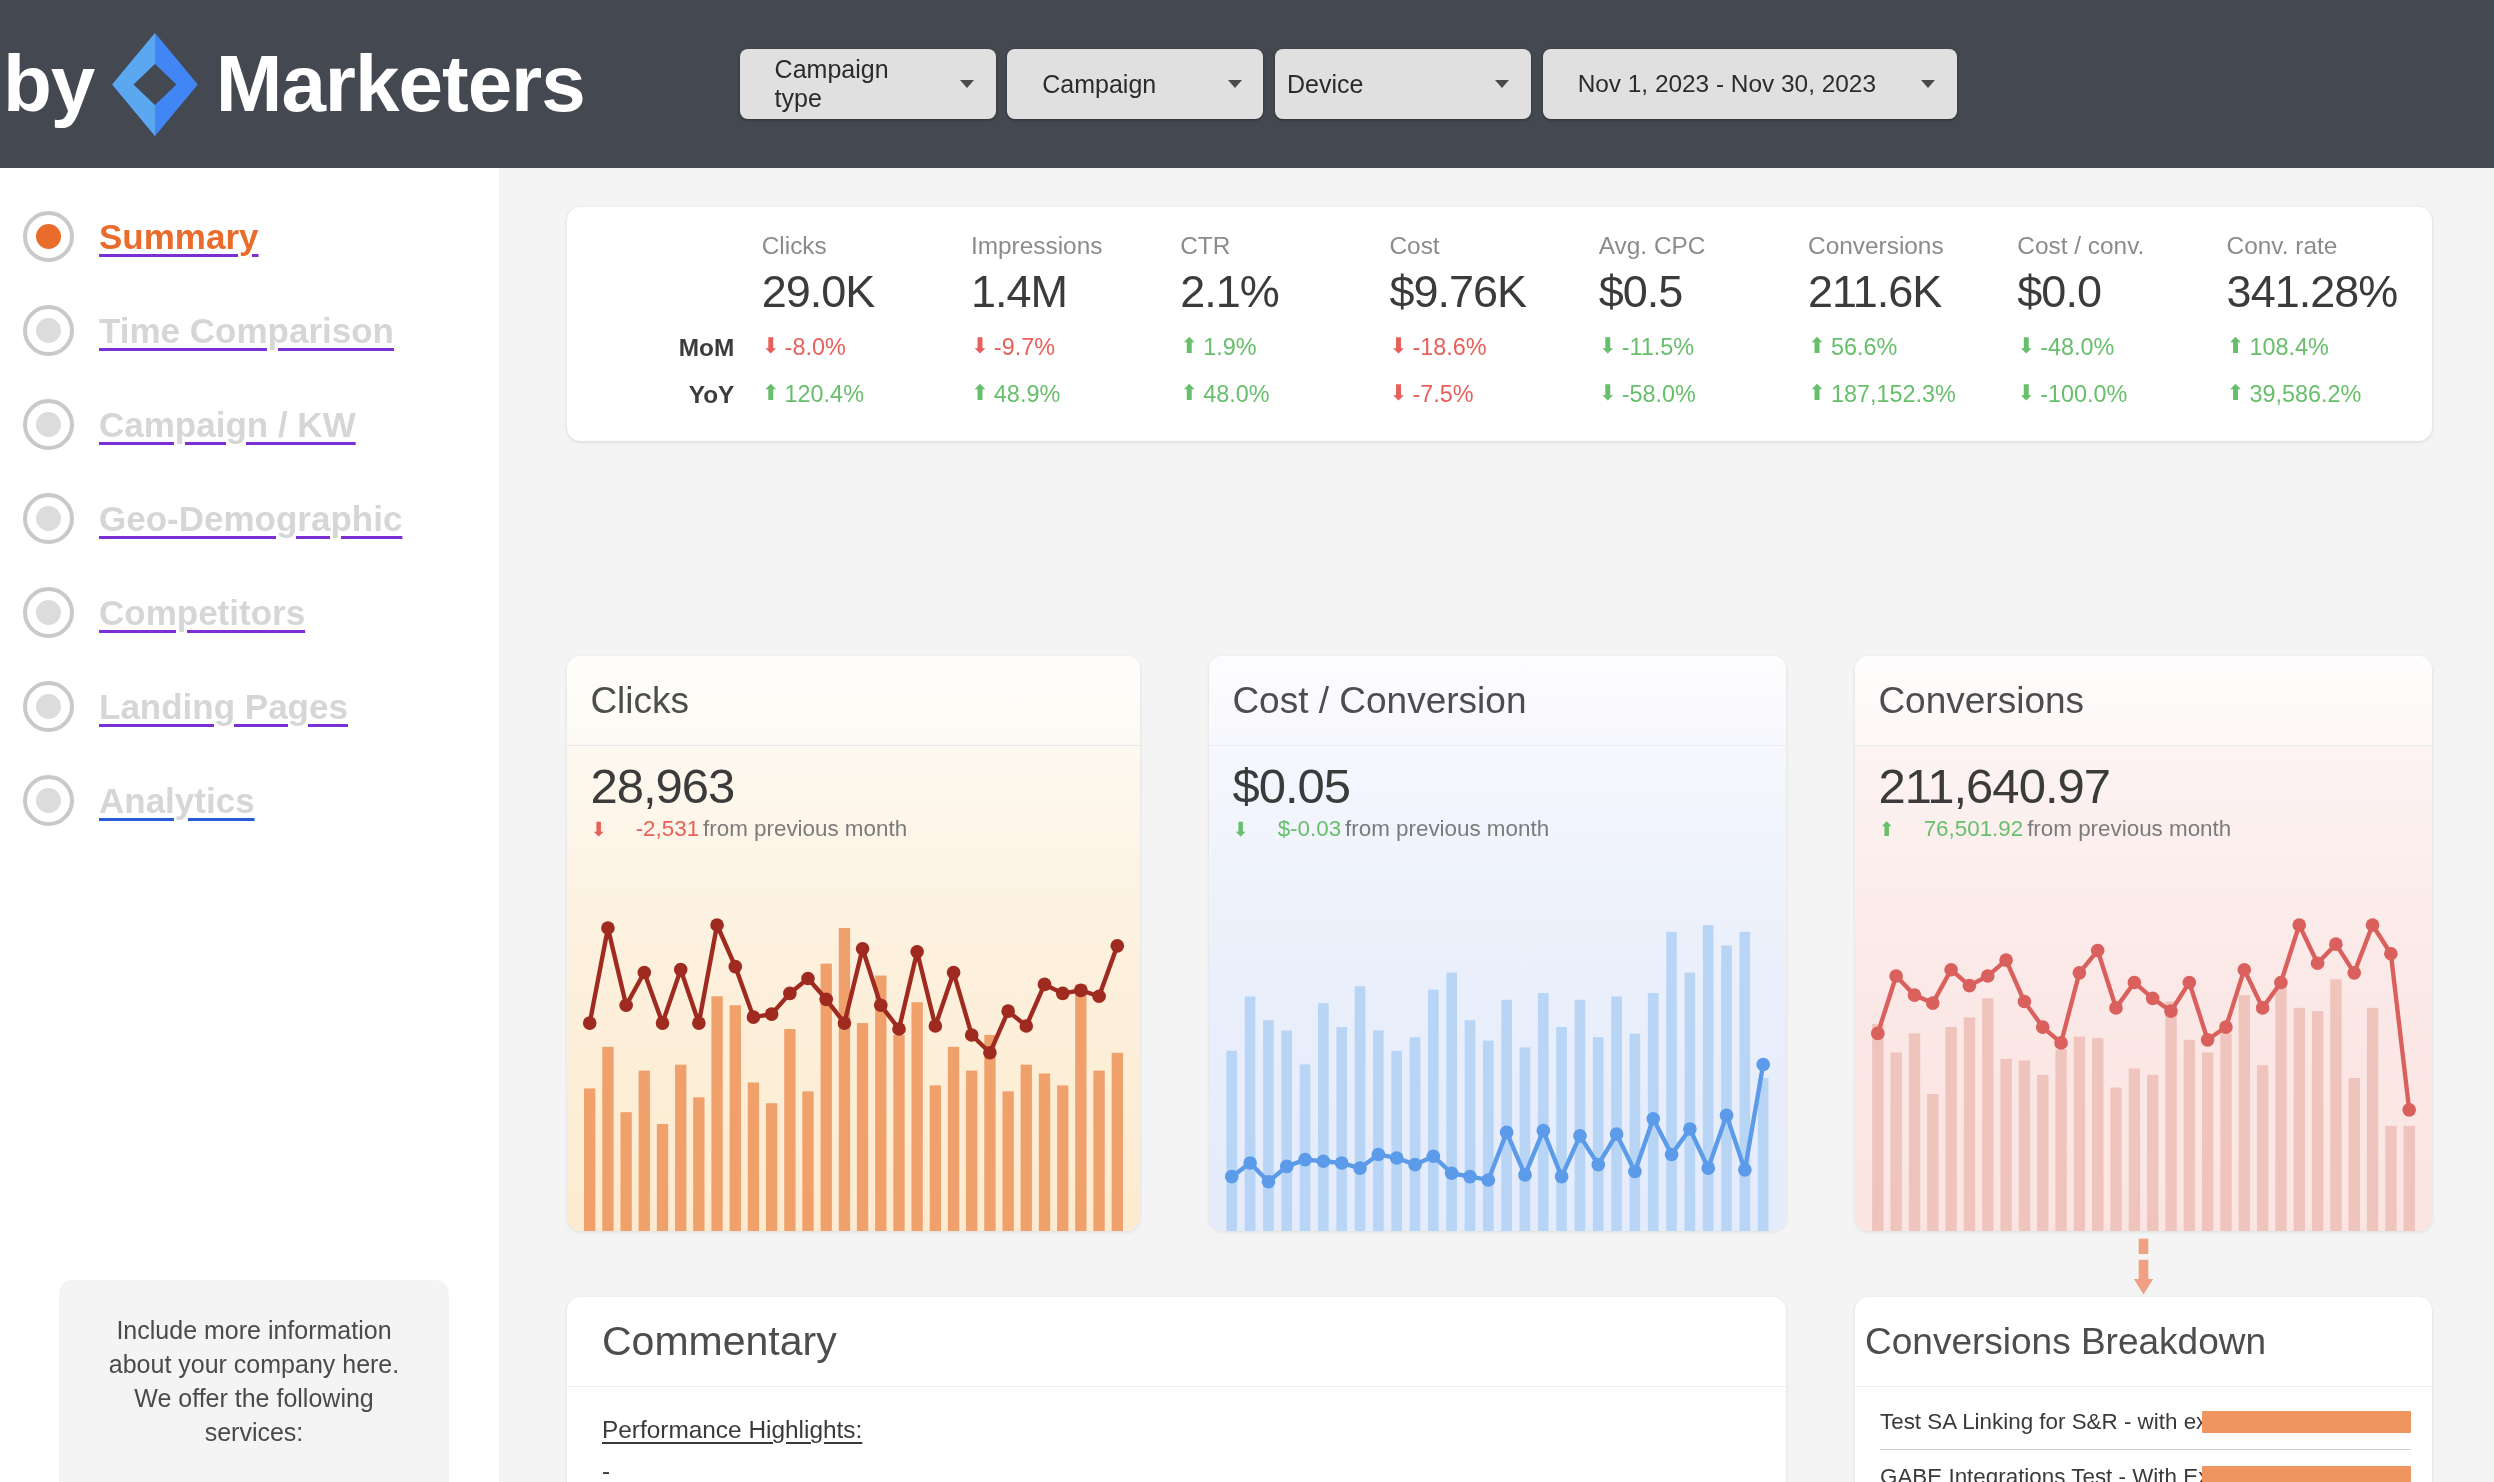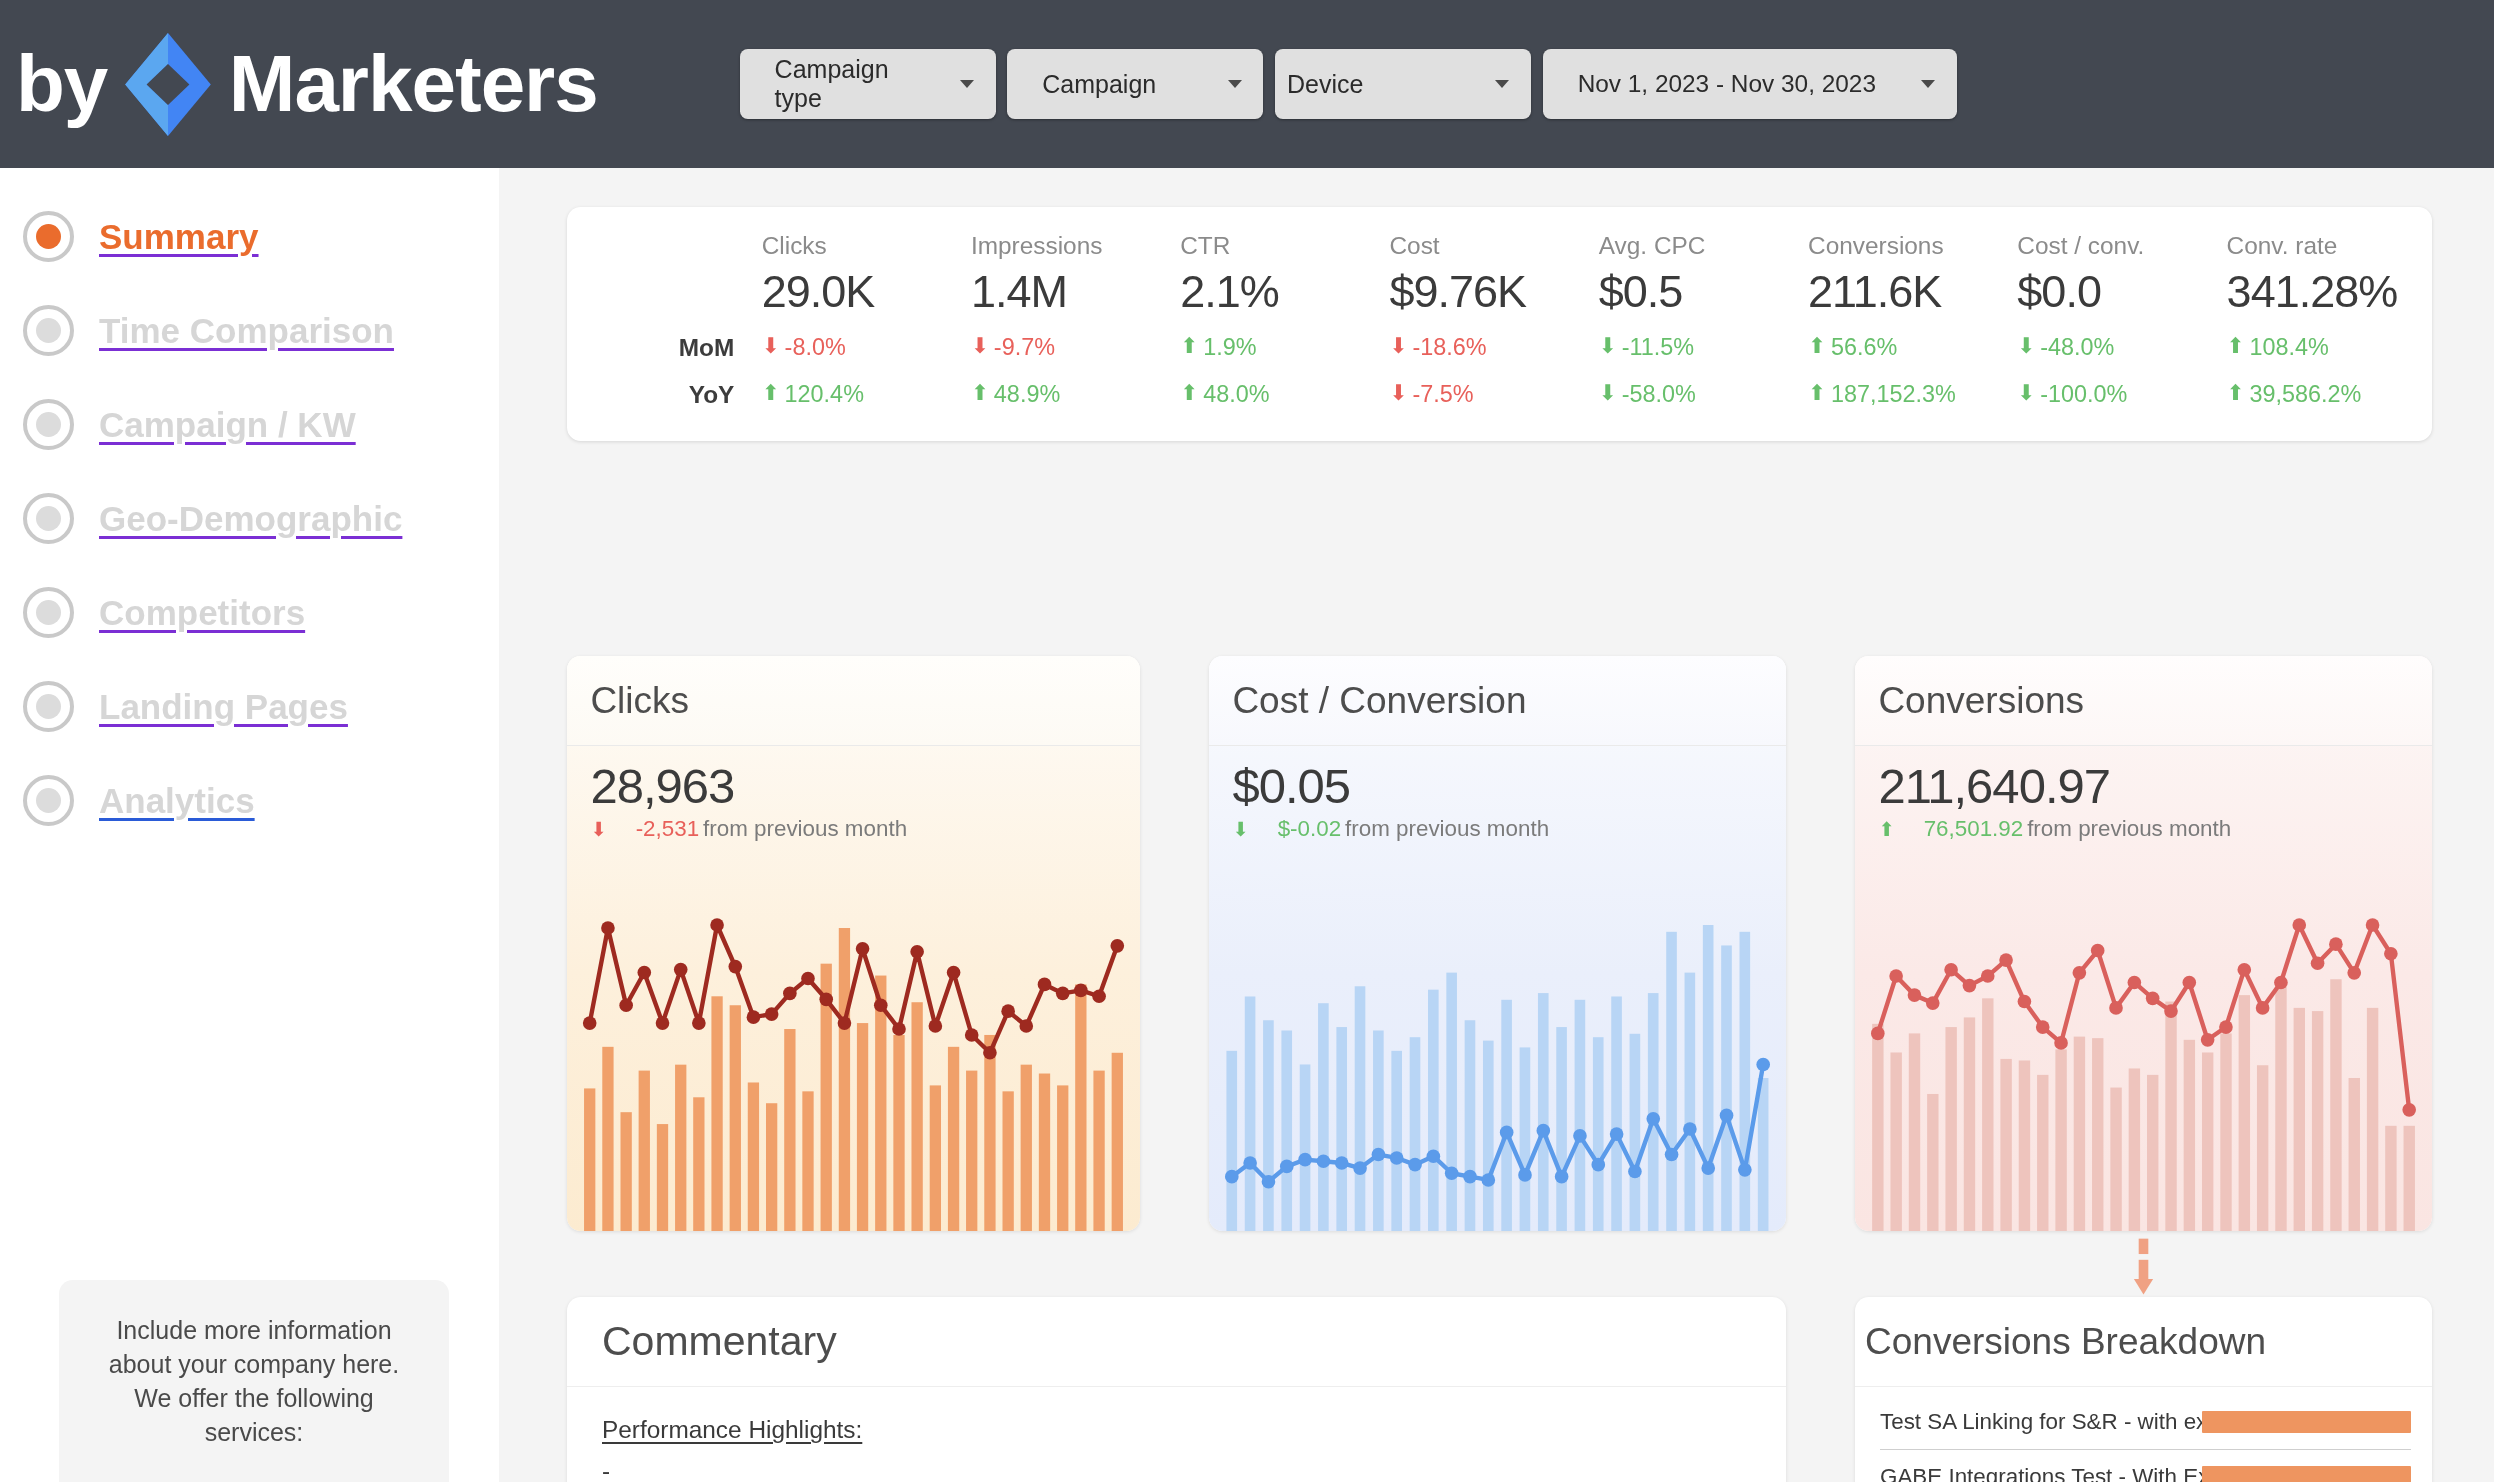--- a/index.html
+++ b/index.html
@@ -7,21 +7,21 @@
     width: 2495px; height: 1482px;
     font-family: "Liberation Sans", sans-serif;
     background: #ffffff; overflow: hidden;
   }
 
   
   .topbar {
     position: absolute; left: 0; top: 0; width: 2495px; height: 168px;
     background: #434851; display: flex; align-items: center;
   }
-  .logo-wrap { display: flex; align-items: center; padding-left: 16px; width: 722px; }
+  .logo-wrap { display: flex; align-items: center; padding-left: 3px; width: 722px; }
   .logo-by {
     color: #ffffff; font-size: 80px; font-weight: 700;
     letter-spacing: -1px; line-height: 1;
   }
   .logo-diamond {
     position: relative; width: 94px; height: 107px; margin: 0 13.7px;
   }
   .logo-diamond svg { display: block; }
   .logo-name {
     color: #ffffff; font-size: 80px; font-weight: 700; letter-spacing: -1px; line-height: 1;
@@ -532,21 +532,21 @@
             <circle cx="493.4" cy="393.3" r="7" fill="#5b9bea"></circle>
             <circle cx="512.2" cy="433.4" r="7" fill="#5b9bea"></circle>
             <circle cx="531.0" cy="379.3" r="7" fill="#5b9bea"></circle>
             <circle cx="549.8" cy="435.2" r="7" fill="#5b9bea"></circle>
             <circle cx="568.6" cy="327.0" r="7" fill="#5b9bea"></circle>
           </svg>
         </div>
       <div class="cc-metric">
         <div class="cc-big">$0.05</div>
         <div class="cc-sub">
-          <span class="arw pos">⬇</span><span class="amt pos">$-0.02</span><span>from previous month</span>
+          <span class="arw pos">⬇</span><span class="amt pos">$-0.03</span><span>from previous month</span>
         </div>
       </div>
     </div>
   </div>
 
   <div class="chart-card cc3">
     <div class="cc-bg bg-red"></div>
     <div class="cc-head h-red">
       <span class="cc-title">Conversions</span>
     </div>

